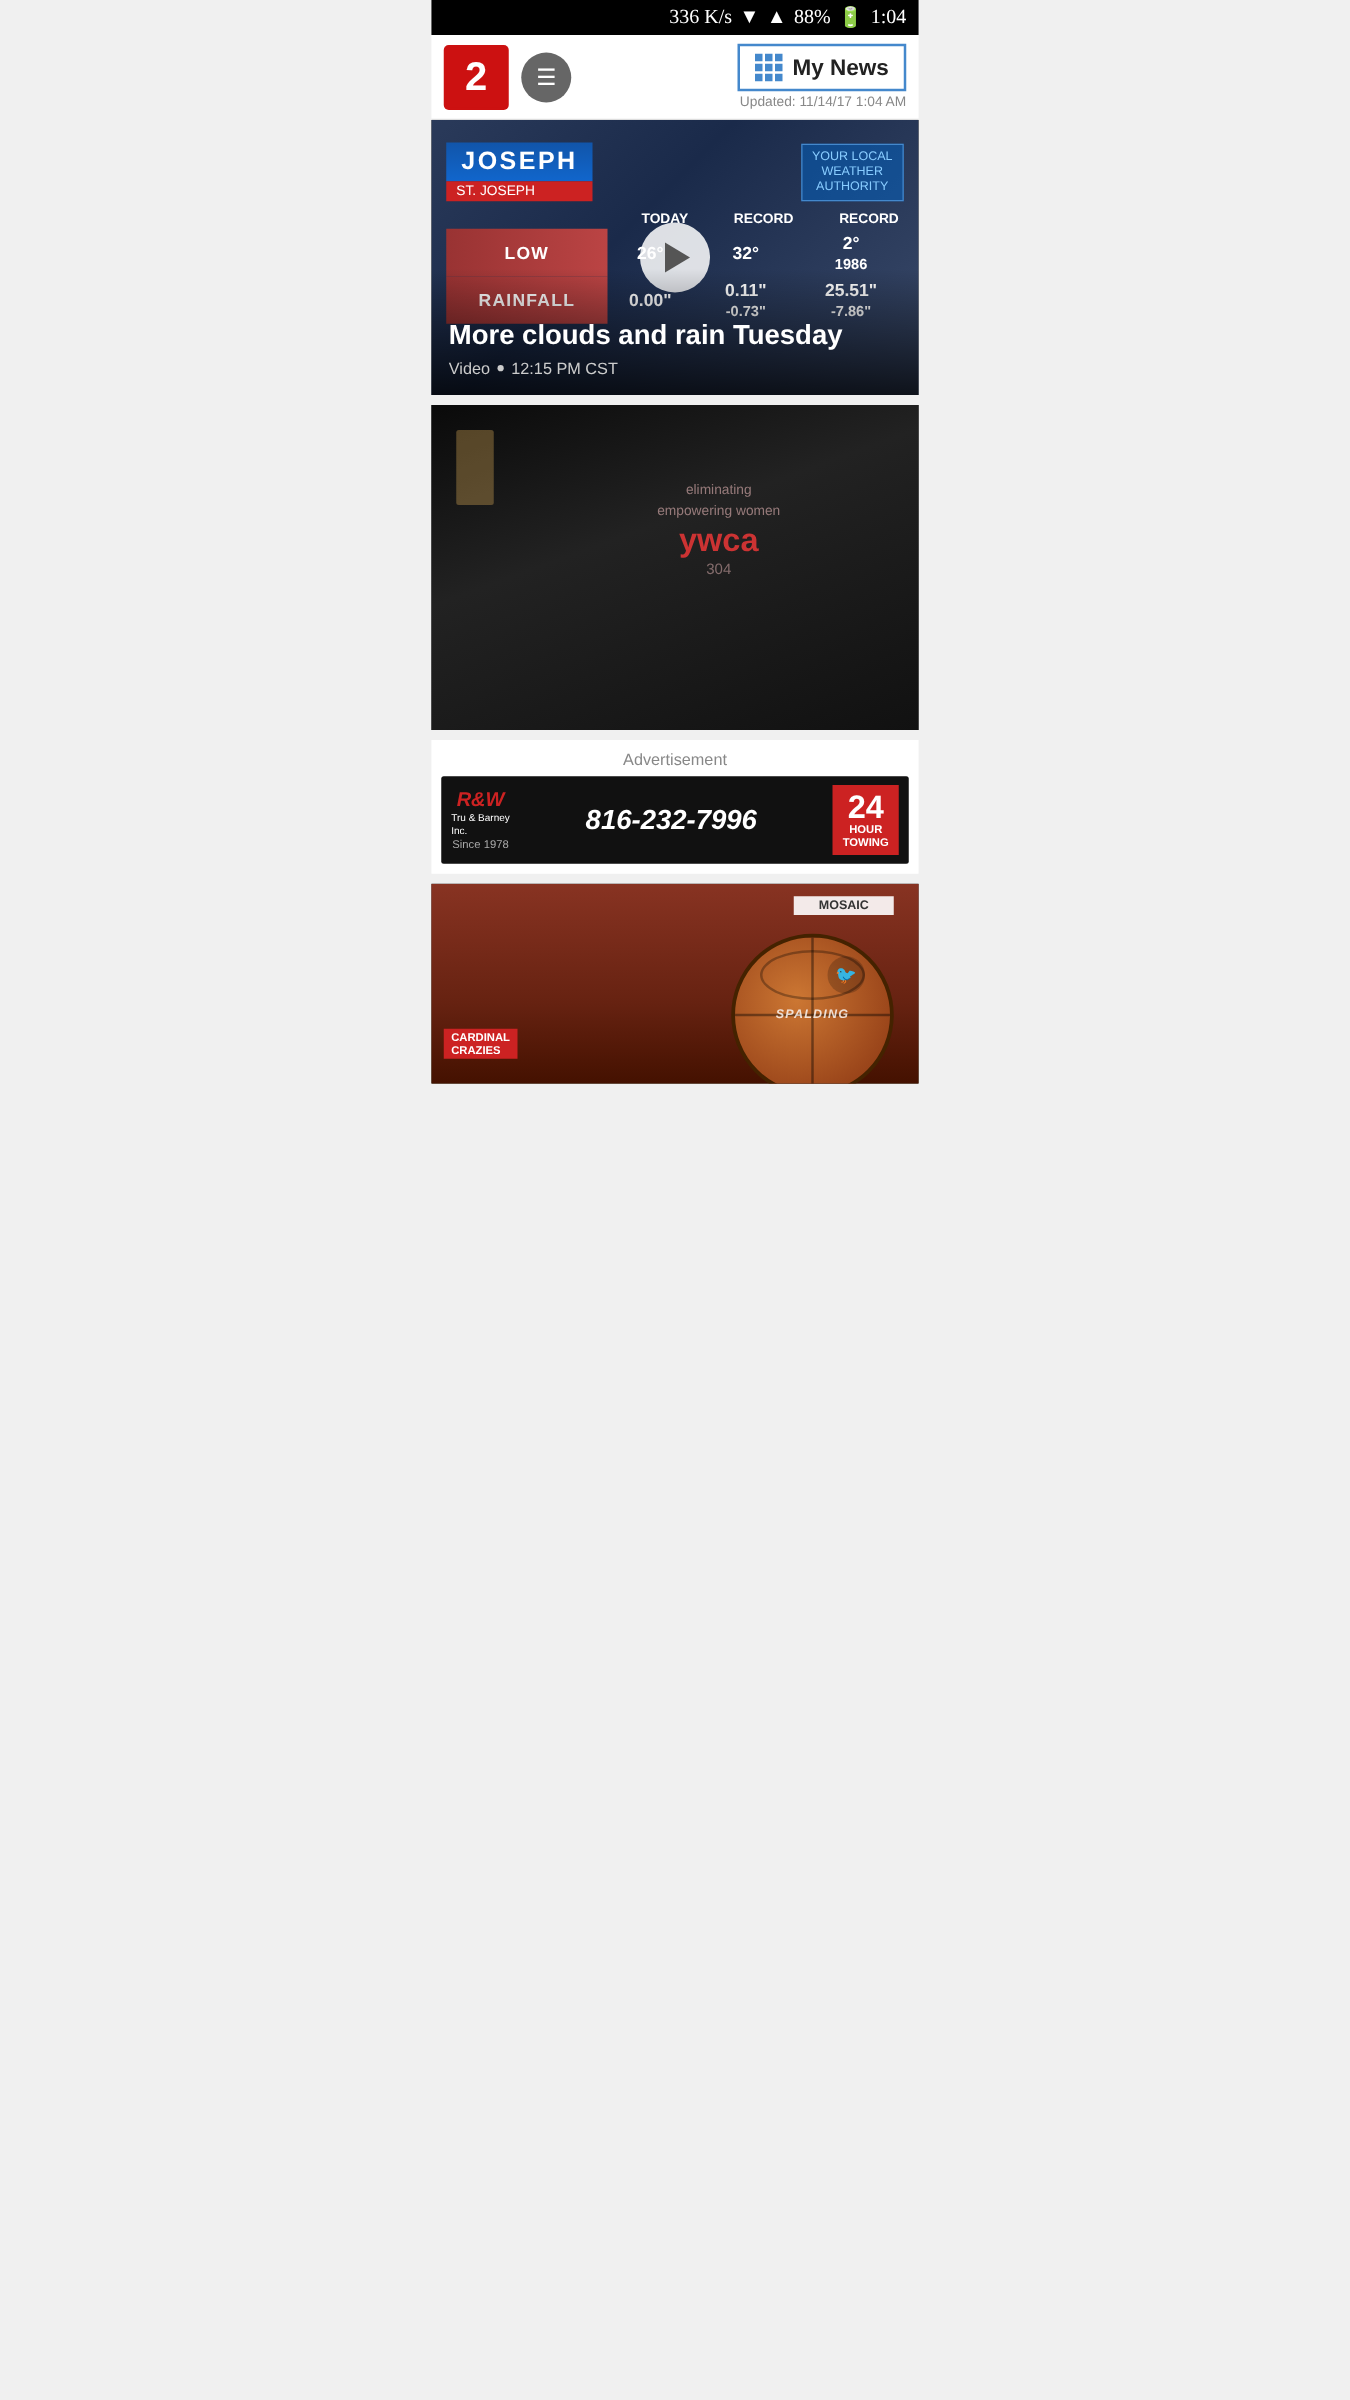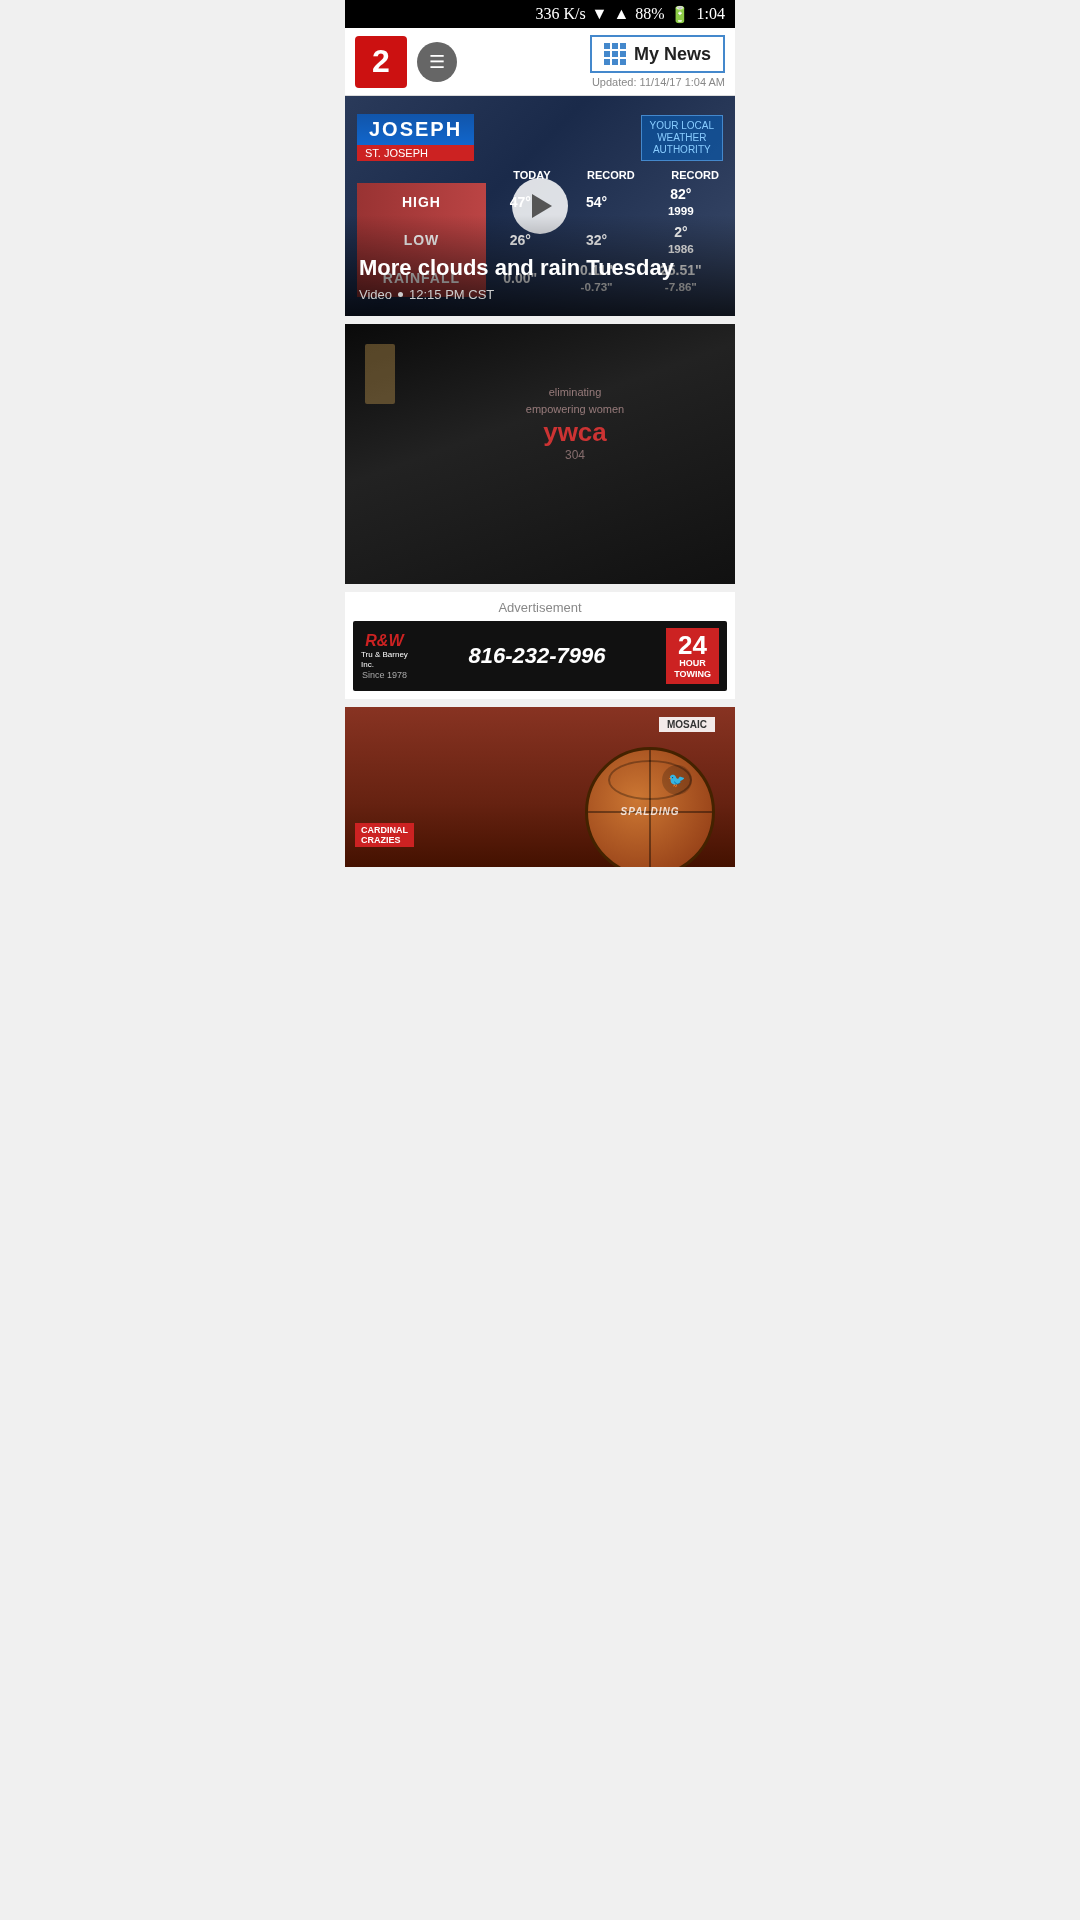--- a/index.html
+++ b/index.html
@@ -383,26 +383,20 @@
         <thead>
           <tr>
             <th></th>
             <th>TODAY</th>
             <th>RECORD</th>
             <th>RECORD</th>
           </tr>
         </thead>
         <tbody>
           <tr>
-            <td class="row-label">HIGH</td>
-            <td>47°</td>
-            <td>54°</td>
-            <td>82°<br><small>1999</small></td>
-          </tr>
-          <tr>
             <td class="row-label">LOW</td>
             <td>26°</td>
             <td>32°</td>
             <td>2°<br><small>1986</small></td>
           </tr>
           <tr>
             <td class="row-label">RAINFALL</td>
             <td>0.00"</td>
             <td>0.11"<br><small>-0.73"</small></td>
             <td>25.51"<br><small>-7.86"</small></td>
@@ -457,21 +451,21 @@
     </div>
   </div>
 </div>
 
 <div class="news-card" style="margin-bottom:0;">
   <div class="basketball-bg">
     <div style="position:absolute;top:0;left:0;right:0;bottom:0;">
 
       <div style="position:absolute;top:0;left:0;right:0;bottom:0;background:linear-gradient(to bottom,#883322 0%,#662211 60%,#441100 100%);">
 
-        <div style="position:absolute;top:10px;right:20px;background:rgba(255,255,255,0.9);padding:2px 8px;font-size:10px;font-weight:bold;color:#333;">MOSAIC</div>
+        <div style="position:absolute;top:10px;right:20px;background:rgba(255,255,255,0.9);padding:2px 20px;font-size:10px;font-weight:bold;color:#333;">MOSAIC</div>
 
         <div style="position:absolute;bottom:20px;left:10px;background:#cc2222;color:#fff;font-size:9px;padding:2px 6px;font-weight:bold;">CARDINAL<br>CRAZIES</div>
 
         <div style="position:absolute;bottom:-10px;right:20px;width:130px;height:130px;border-radius:50%;background:radial-gradient(circle at 40% 40%,#cc7733,#883311);border:3px solid #442200;overflow:hidden;display:flex;align-items:center;justify-content:center;">
 
           <div style="position:absolute;top:50%;left:0;right:0;height:2px;background:rgba(0,0,0,0.4);transform:translateY(-50%);"></div>
           <div style="position:absolute;top:0;bottom:0;left:50%;width:2px;background:rgba(0,0,0,0.4);transform:translateX(-50%);"></div>
           <div style="position:absolute;top:10px;left:20px;right:20px;height:40px;border-radius:50%;border:2px solid rgba(0,0,0,0.3);"></div>
 
           <div style="position:absolute;top:45%;color:rgba(255,255,255,0.8);font-size:10px;font-style:italic;font-weight:bold;letter-spacing:1px;">SPALDING</div>

